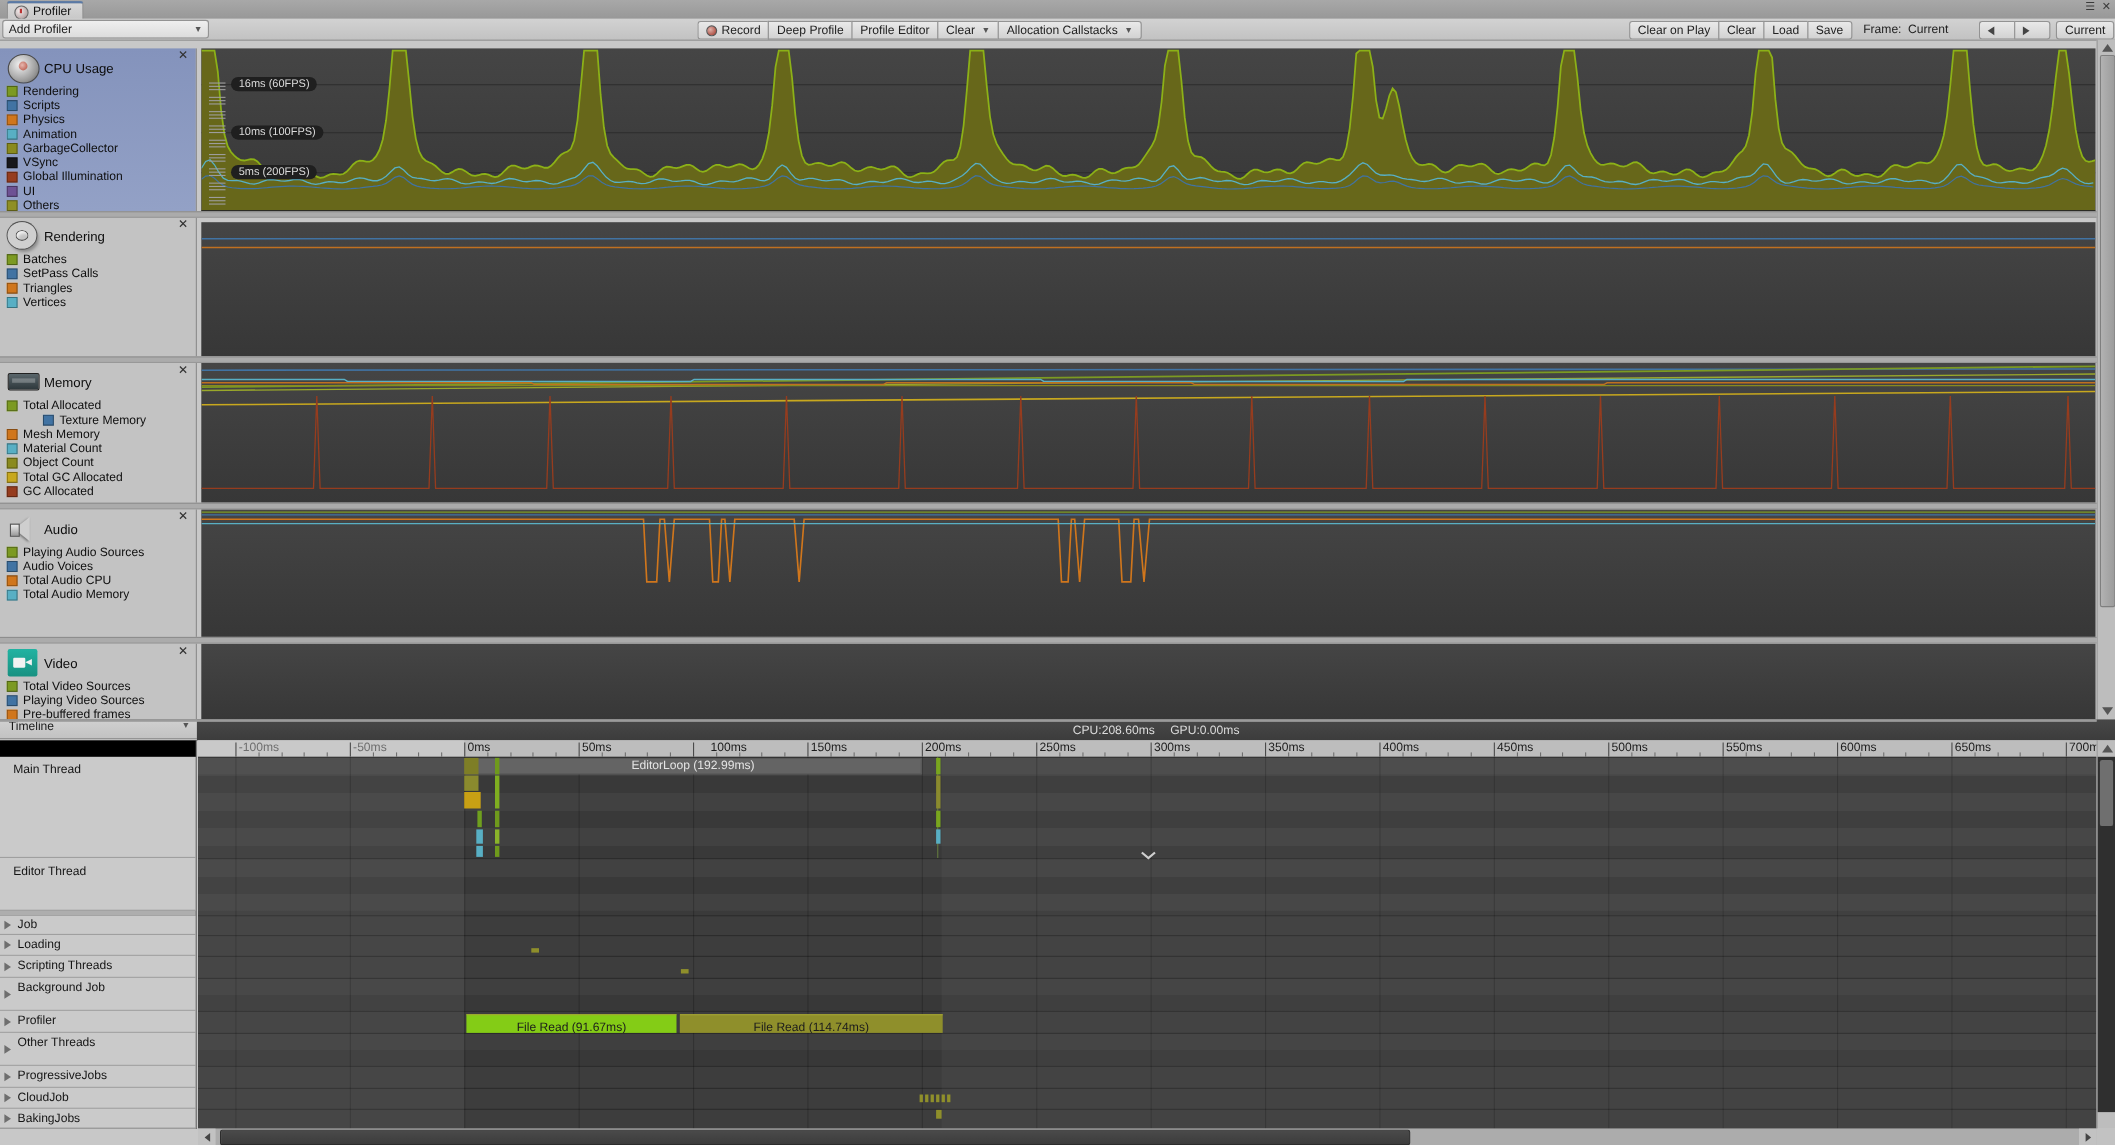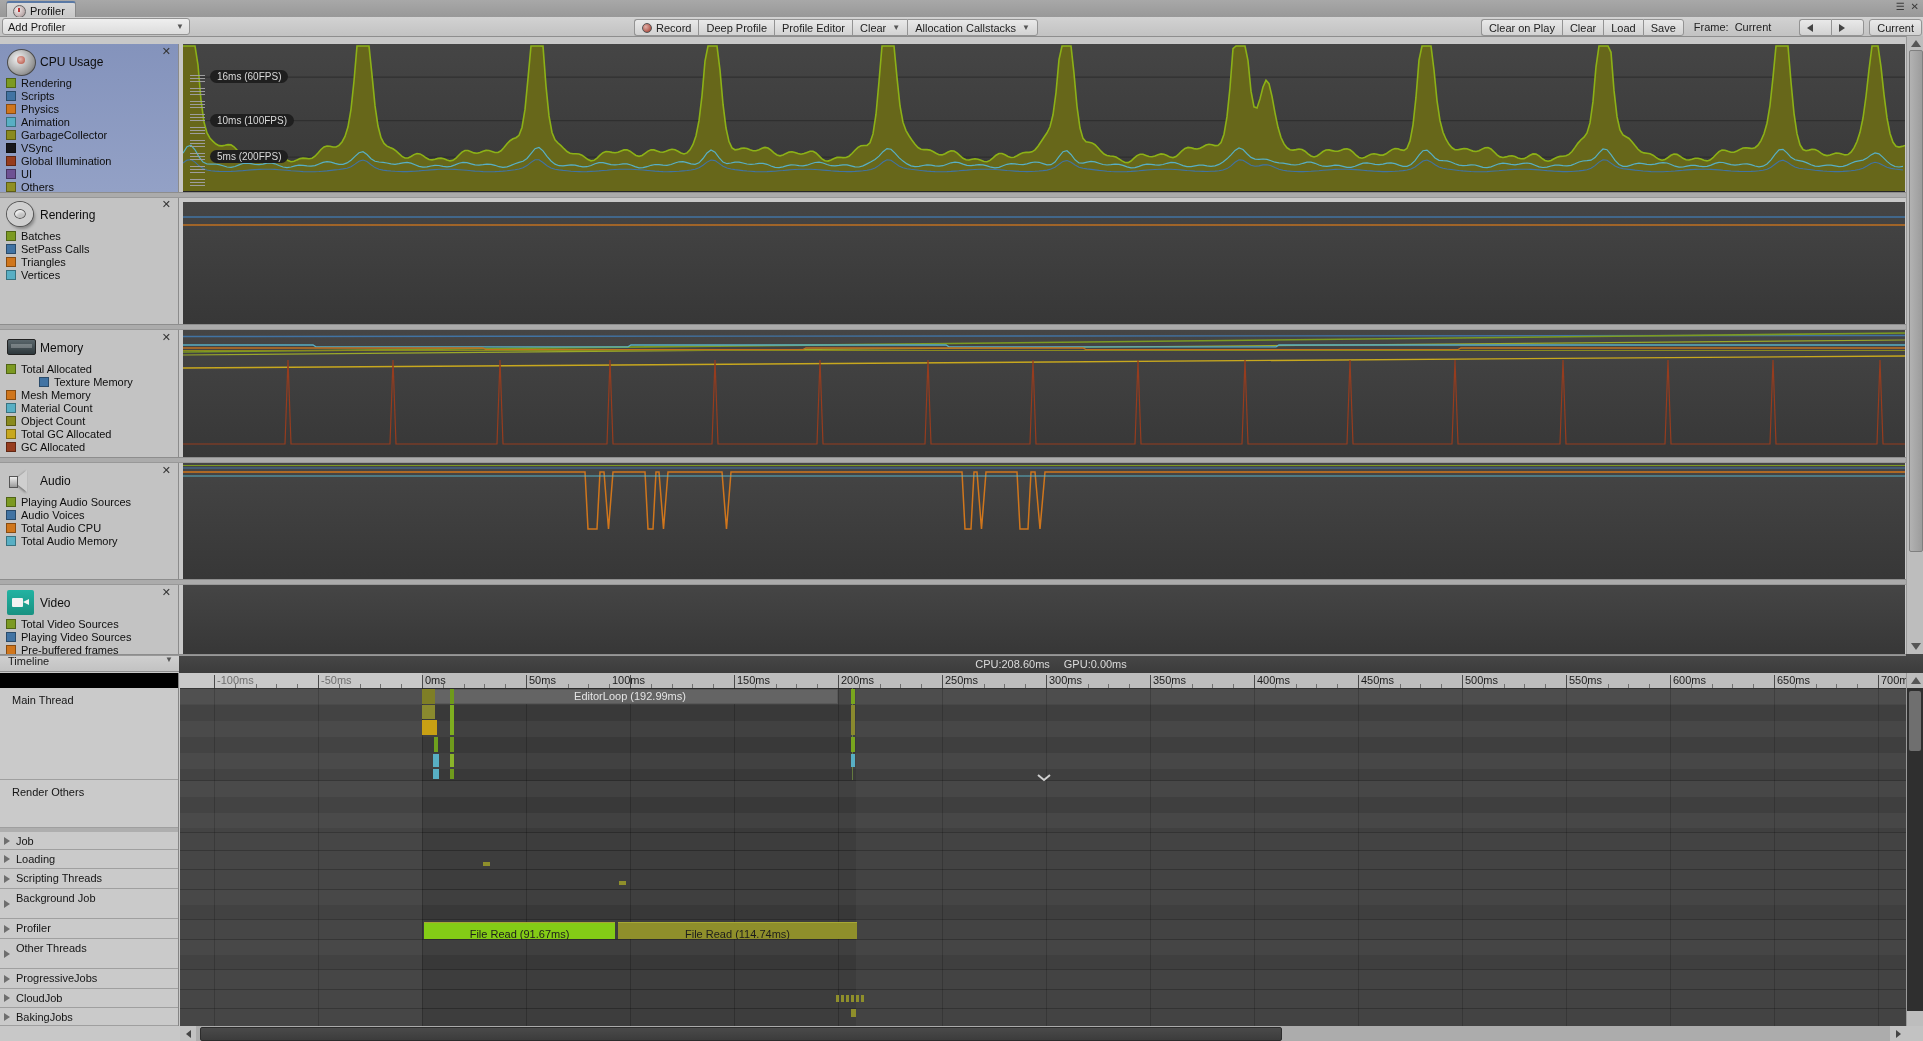--- a/index.html
+++ b/index.html
@@ -422,21 +422,21 @@
       <div style="position: absolute; left: 283.6px; bottom: 0px; width: 1px; height: 4px; background: rgb(111, 111, 111);"></div>
       <div style="position: absolute; left: 304.4px; bottom: 0px; width: 1px; height: 4px; background: rgb(111, 111, 111);"></div>
       <div style="position: absolute; left: 325.2px; bottom: 0px; width: 1px; height: 4px; background: rgb(111, 111, 111);"></div>
       <div style="position: absolute; left: 346px; bottom: 0px; width: 1px; height: 13px; background: rgb(74, 74, 74);"></div>
       <div style="position: absolute; left: 349px; top: 1px; font-size: 11px; color: rgb(27, 27, 27);">50ms</div>
       <div style="position: absolute; left: 366.8px; bottom: 0px; width: 1px; height: 4px; background: rgb(111, 111, 111);"></div>
       <div style="position: absolute; left: 387.6px; bottom: 0px; width: 1px; height: 4px; background: rgb(111, 111, 111);"></div>
       <div style="position: absolute; left: 408.4px; bottom: 0px; width: 1px; height: 4px; background: rgb(111, 111, 111);"></div>
       <div style="position: absolute; left: 429.2px; bottom: 0px; width: 1px; height: 4px; background: rgb(111, 111, 111);"></div>
       <div style="position: absolute; left: 450px; bottom: 0px; width: 1px; height: 13px; background: rgb(74, 74, 74);"></div>
-      <div style="position: absolute; left: 432px; top: 1px; font-size: 11px; color: rgb(27, 27, 27);">100ms</div>
+      <div style="position: absolute; left: 466px; top: 1px; font-size: 11px; color: rgb(27, 27, 27);">100ms</div>
       <div style="position: absolute; left: 470.8px; bottom: 0px; width: 1px; height: 4px; background: rgb(111, 111, 111);"></div>
       <div style="position: absolute; left: 491.6px; bottom: 0px; width: 1px; height: 4px; background: rgb(111, 111, 111);"></div>
       <div style="position: absolute; left: 512.4px; bottom: 0px; width: 1px; height: 4px; background: rgb(111, 111, 111);"></div>
       <div style="position: absolute; left: 533.2px; bottom: 0px; width: 1px; height: 4px; background: rgb(111, 111, 111);"></div>
       <div style="position: absolute; left: 554px; bottom: 0px; width: 1px; height: 13px; background: rgb(74, 74, 74);"></div>
       <div style="position: absolute; left: 557px; top: 1px; font-size: 11px; color: rgb(27, 27, 27);">150ms</div>
       <div style="position: absolute; left: 574.8px; bottom: 0px; width: 1px; height: 4px; background: rgb(111, 111, 111);"></div>
       <div style="position: absolute; left: 595.6px; bottom: 0px; width: 1px; height: 4px; background: rgb(111, 111, 111);"></div>
       <div style="position: absolute; left: 616.4px; bottom: 0px; width: 1px; height: 4px; background: rgb(111, 111, 111);"></div>
       <div style="position: absolute; left: 637.2px; bottom: 0px; width: 1px; height: 4px; background: rgb(111, 111, 111);"></div>
@@ -501,21 +501,21 @@
       <div style="position: absolute; left: 1656.4px; bottom: 0px; width: 1px; height: 4px; background: rgb(111, 111, 111);"></div>
       <div style="position: absolute; left: 1677.2px; bottom: 0px; width: 1px; height: 4px; background: rgb(111, 111, 111);"></div>
       <div style="position: absolute; left: 1698px; bottom: 0px; width: 1px; height: 13px; background: rgb(74, 74, 74);"></div>
       <div style="position: absolute; left: 1701px; top: 1px; font-size: 11px; color: rgb(27, 27, 27);">700ms</div>
     </div>
   <div class="labelcol" id="threadLabelsHost">
       <div class="threadrow noarr" style="top: 15px; height: 92px;">
         <div class="tl">Main Thread</div>
       </div>
       <div class="threadrow noarr" style="top: 107px; height: 48px;">
-        <div class="tl">Render Others</div>
+        <div class="tl">Editor Thread</div>
       </div>
       <div class="threadrow" style="top: 159px; height: 18px;">
         <div class="arr"></div>
         <div class="tl">Job</div>
       </div>
       <div class="threadrow" style="top: 177px; height: 19px;">
         <div class="arr"></div>
         <div class="tl">Loading</div>
       </div>
       <div class="threadrow" style="top: 196px; height: 20px;">

